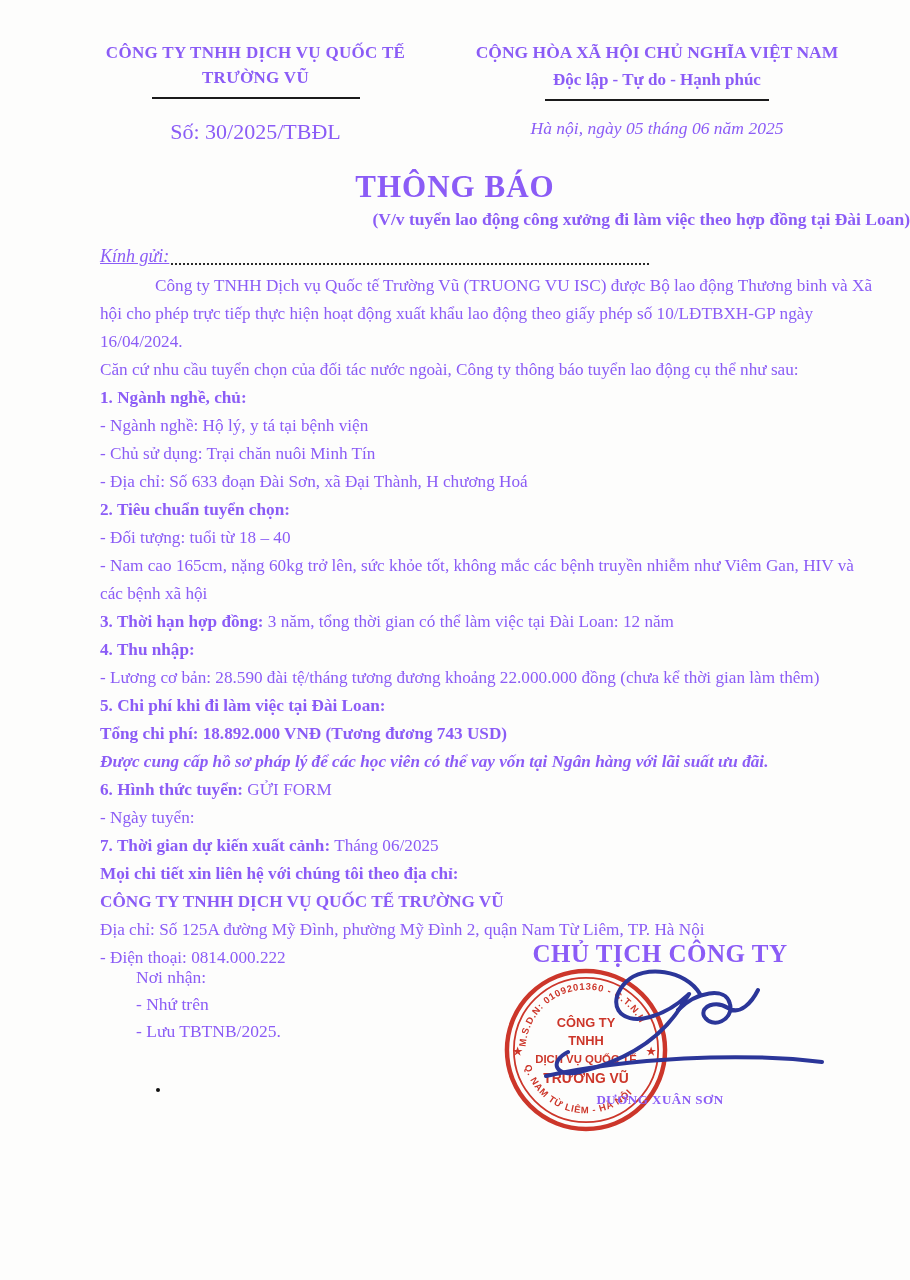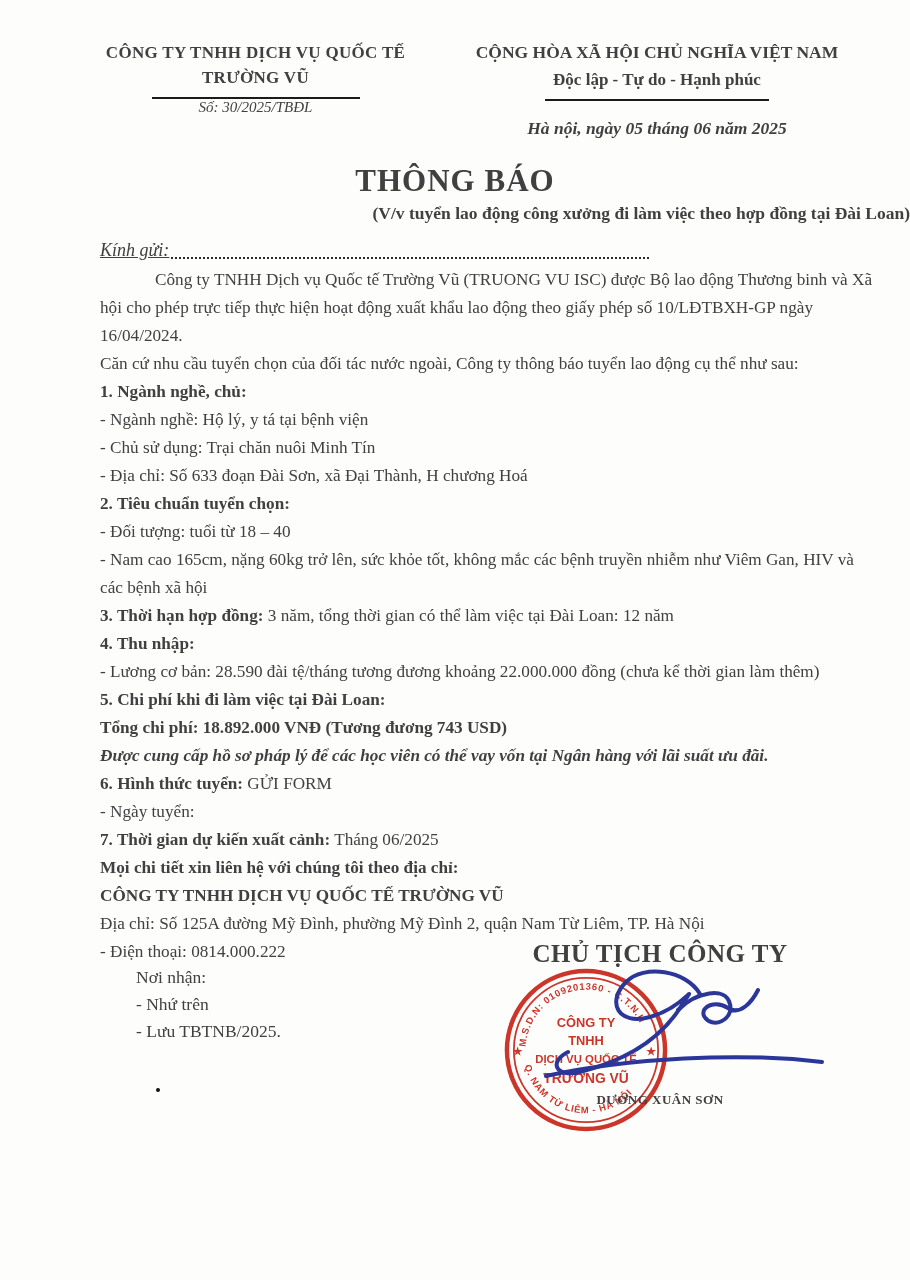--- a/index.html
+++ b/index.html
@@ -1,36 +1,36 @@
 <!DOCTYPE html>
 <html><head>
 <meta charset="utf-8">
 <style>
   html,body{margin:0;padding:0;background:#e8e8e8;}
   .page{
     position:relative;
     width:910px;height:1280px;
     background:#fdfdfc;
     font-family:"Liberation Serif", serif;
-    color:#404040;
+    color:#8b5cf6;
     overflow:hidden;
     margin:0 auto;
   }
   
   .hdr{display:flex;padding-top:40px;}
   .hdr-left{width:335px;margin-left:88px;text-align:center;}
   .hdr-right{width:452px;margin-left:8px;text-align:center;}
   .hdr-left .l1,.hdr-left .l2{font-weight:bold;font-size:17px;line-height:25px;letter-spacing:.3px;}
   .hdr-right .l1{font-weight:bold;font-size:17.5px;line-height:24px;}
   .hdr-right .l2{font-weight:bold;font-size:17px;line-height:24px;margin-top:4px;}
   .rule{border-bottom:2.2px solid #1b1b1b;margin:7px auto 0 auto;}
   .rule-left{width:208px;}
   .rule-right{width:224px;}
-  .doc-number{font-size:15px;font-style:italic;}
-  .place-date{font-weight:bold;font-style:italic;font-size:17.5px;margin-top:17px;text-align:center;}
+  .doc-number{font-size:22px;margin-top:20px;}
+  .place-date{font-weight:normal;font-style:italic;font-size:17.5px;margin-top:17px;text-align:center;}
   
   .title{margin-top:24px;text-align:center;font-weight:bold;font-size:31px;letter-spacing:1px;}
   .subtitle{margin-top:4px;text-align:right;font-weight:bold;font-size:17.5px;}
   
   .body{margin:12px 30px 0 100px;font-size:17.2px;line-height:28px;}
   .salutation{display:flex;align-items:flex-end;margin-bottom:2px;}
   .salutation .label{font-weight:normal;font-style:italic;text-decoration:underline;font-size:18px;}
   .dots{flex:0 0 478px;border-bottom:2.4px dotted #2a2a2a;margin-bottom:5px;margin-left:2px;}
   p.para{margin:0;}
   .indent{text-indent:55px;}

